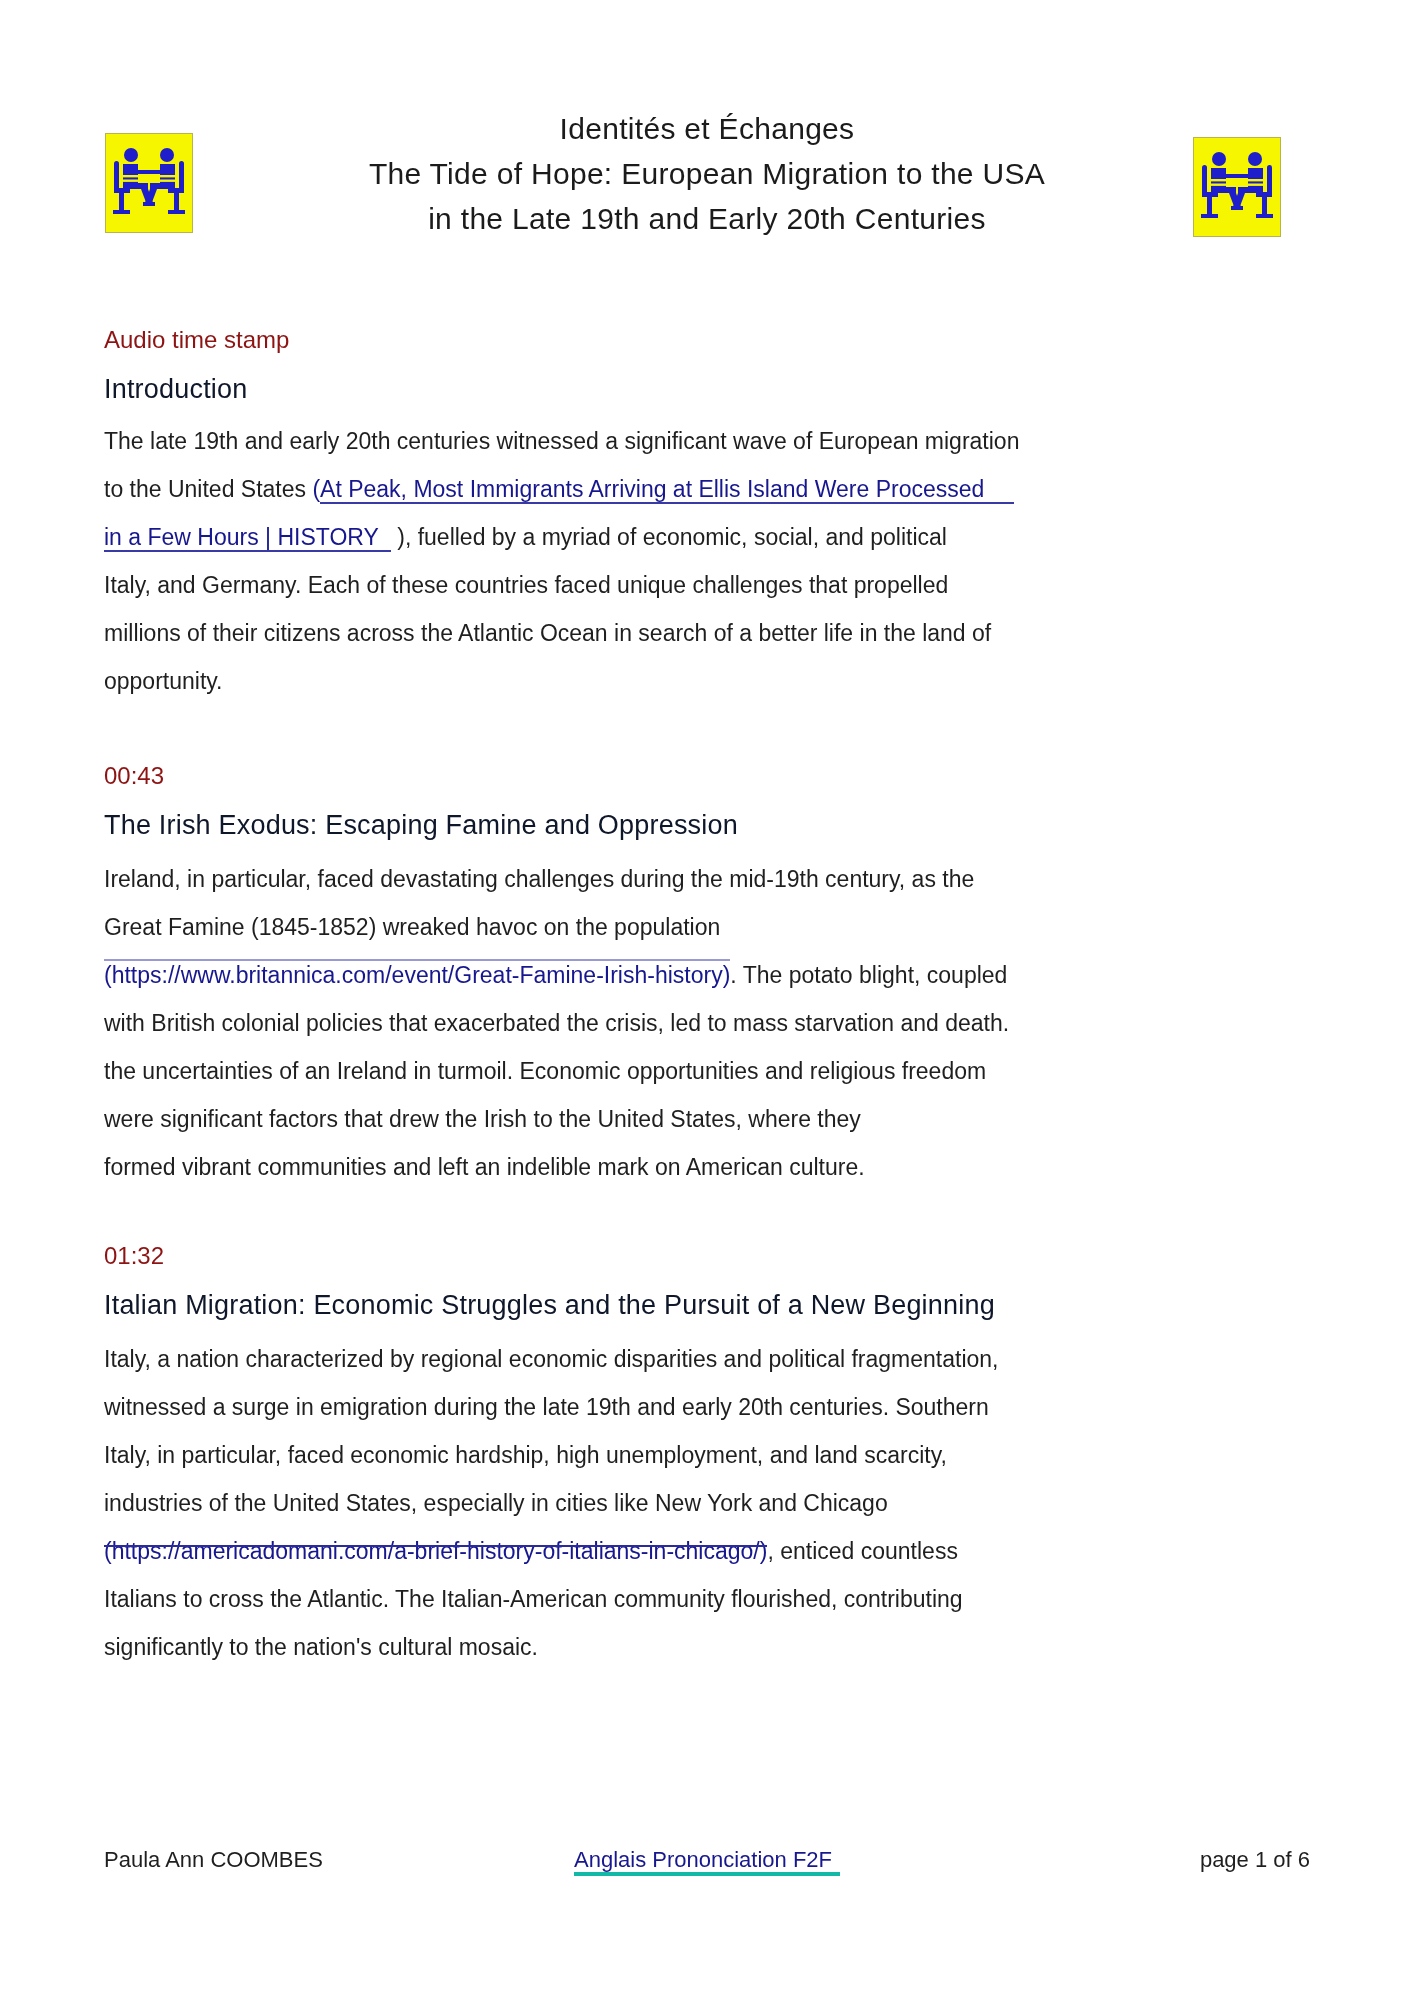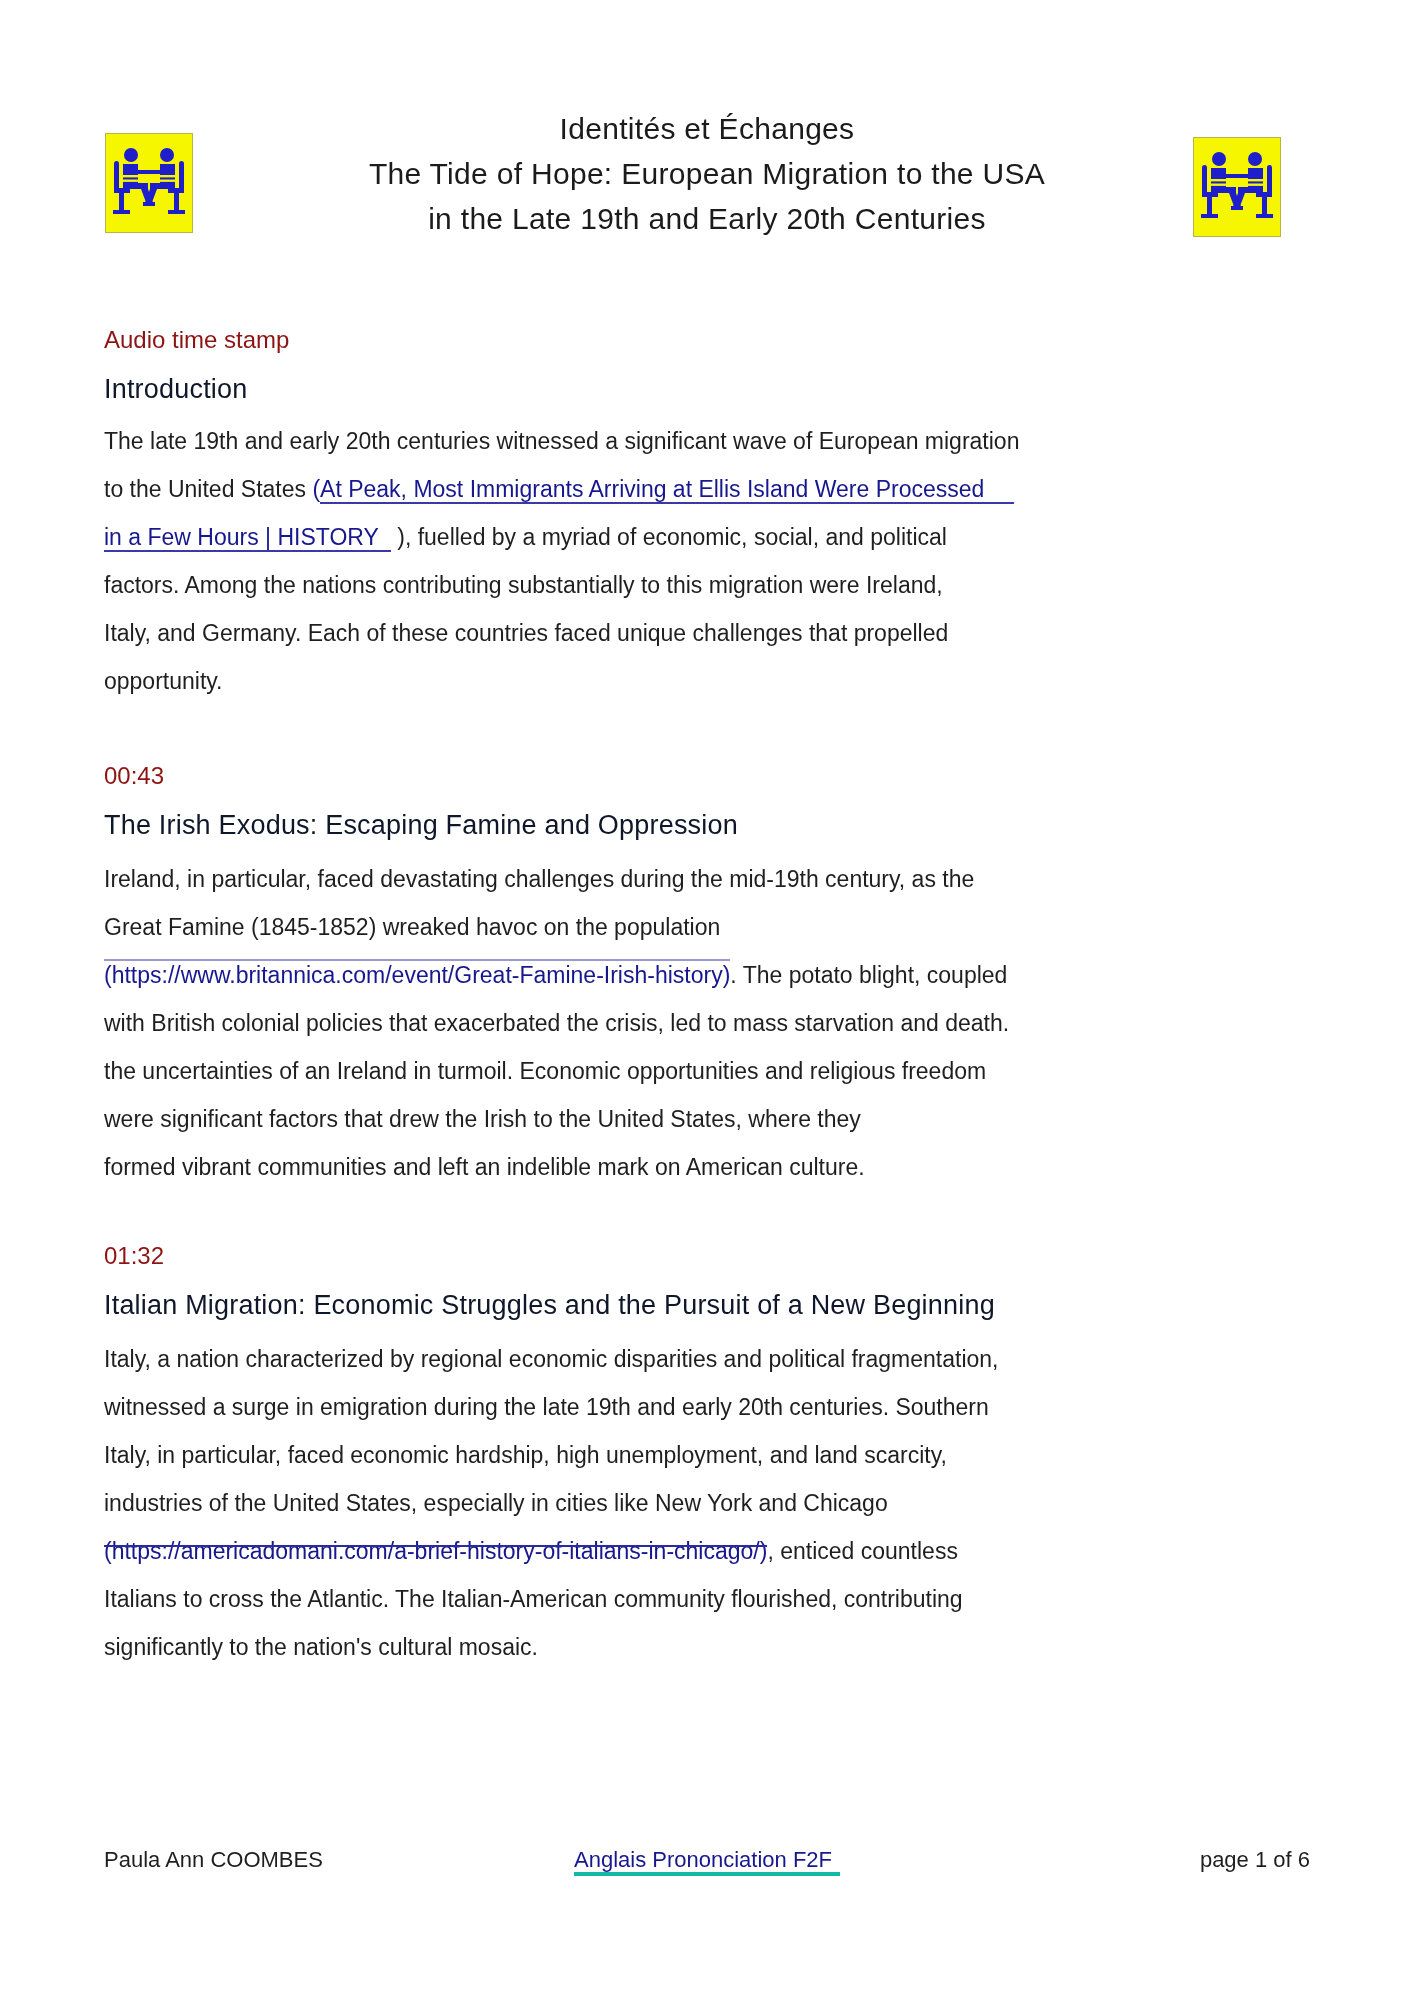--- a/index.html
+++ b/index.html
@@ -89,22 +89,22 @@
     <div class="title-line">in the Late 19th and Early 20th Centuries</div>
   </div>
 
   <div class="stamp audio">Audio time stamp</div>
 
   <div class="section-heading">Introduction</div>
   <div class="para">
     <div class="tl"><span>The late 19th and early 20th centuries witnessed a significant wave of European migration</span></div>
     <div class="tl"><span>to the United States </span><span class="link">(</span><span class="link u ext28">At Peak, Most Immigrants Arriving at Ellis Island Were Processed</span></div>
     <div class="tl"><span class="link u ext12">in a Few Hours | HISTORY</span><span> ), fuelled by a myriad of economic, social, and political</span></div>
-    <div class="tl"><span>factors. Among the nations contributing substantially to this migration were Ireland,</span></div>
     <div class="tl"><span>Italy, and Germany. Each of these countries faced unique challenges that propelled</span></div>
+    <div class="tl"><span>millions of their citizens across the Atlantic Ocean in search of a better life in the land of</span></div>
     <div class="tl"><span>opportunity.</span></div>
   </div>
 
   <div class="stamp s1">00:43</div>
   <div class="section-heading">The Irish Exodus: Escaping Famine and Oppression</div>
   <div class="para tight">
     <div class="tl"><span>Ireland, in particular, faced devastating challenges during the mid-19th century, as the</span></div>
     <div class="tl"><span>Great Famine (1845-1852) wreaked havoc on the population</span></div>
     <div class="tl"><span class="link over">(https://www.britannica.com/event/Great-Famine-Irish-history)</span><span>. The potato blight, coupled</span></div>
     <div class="tl"><span>with British colonial policies that exacerbated the crisis, led to mass starvation and death.</span></div>

